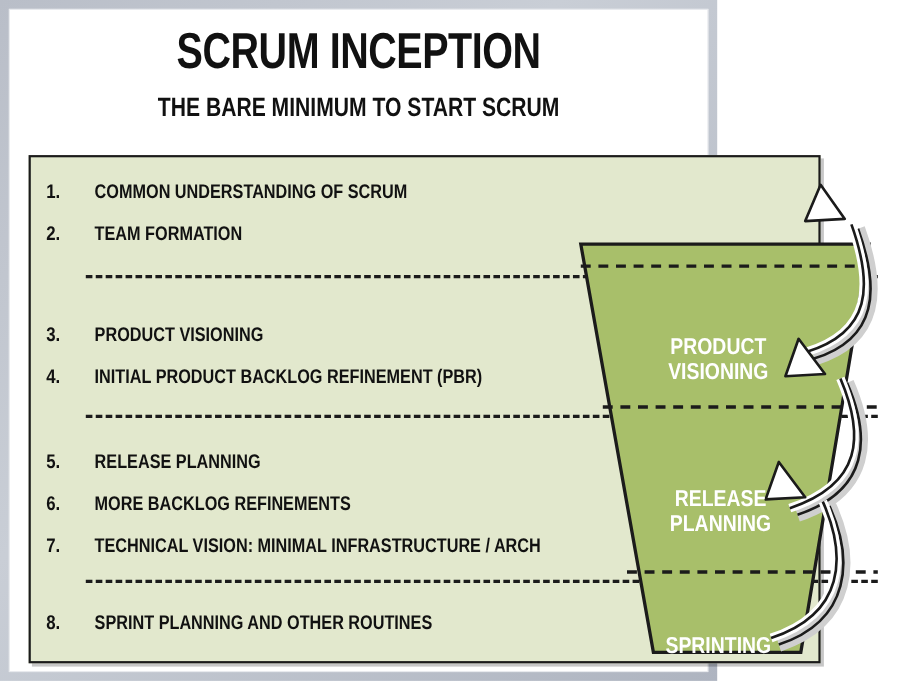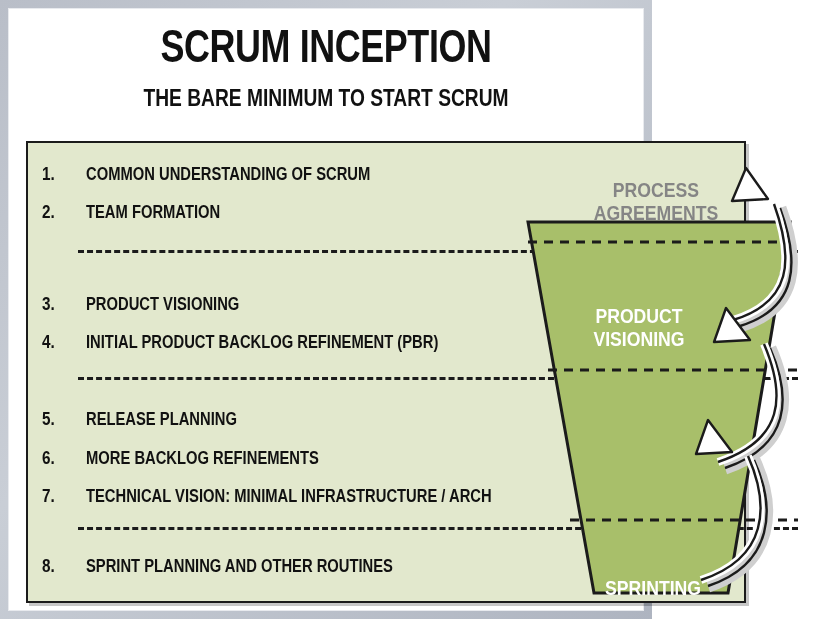--- a/index.html
+++ b/index.html
@@ -184,26 +184,26 @@
 
       <g>
         <path d="M700,578 C766,556 768,500 746,452" fill="none" stroke="#cfcfcf" stroke-width="13" stroke-linecap="butt"></path>
         <path d="M700,578 C766,556 768,500 746,452" fill="none" stroke="#1b1b1b" stroke-width="2.4"></path>
         <path d="M693,572 C760,550 762,498 740,448" fill="none" stroke="#ffffff" stroke-width="8"></path>
         <path d="M693,572 C760,550 762,498 740,448" fill="none" stroke="#1b1b1b" stroke-width="2.4"></path>
         <path d="M700,412 L688,446 L724,444 Z" fill="#ffffff" stroke="#1b1b1b" stroke-width="2.4" stroke-linejoin="round"></path>
       </g>
     </svg>
 
-    <div class="stage-label gray" style="left:568px;top:146px;width:160px;">
-      <span>PROCESS
-AGREEMENTS</span>
-    </div>
-    <div class="stage-label white" style="left:556px;top:272px;width:150px;">
+    <div class="stage-label white" style="left:570px;top:272px;width:150px;">
       <span>PRODUCT
 VISIONING</span>
+    </div>
+    <div class="stage-label white" style="left:572px;top:410px;width:150px;">
+      <span>RELEASE
+PLANNING</span>
     </div>
     <div class="stage-label white" style="left:570px;top:544px;width:150px;">
       <span>SPRINTING</span>
     </div>
 
   </div>
 </div>
 
 </body></html>

